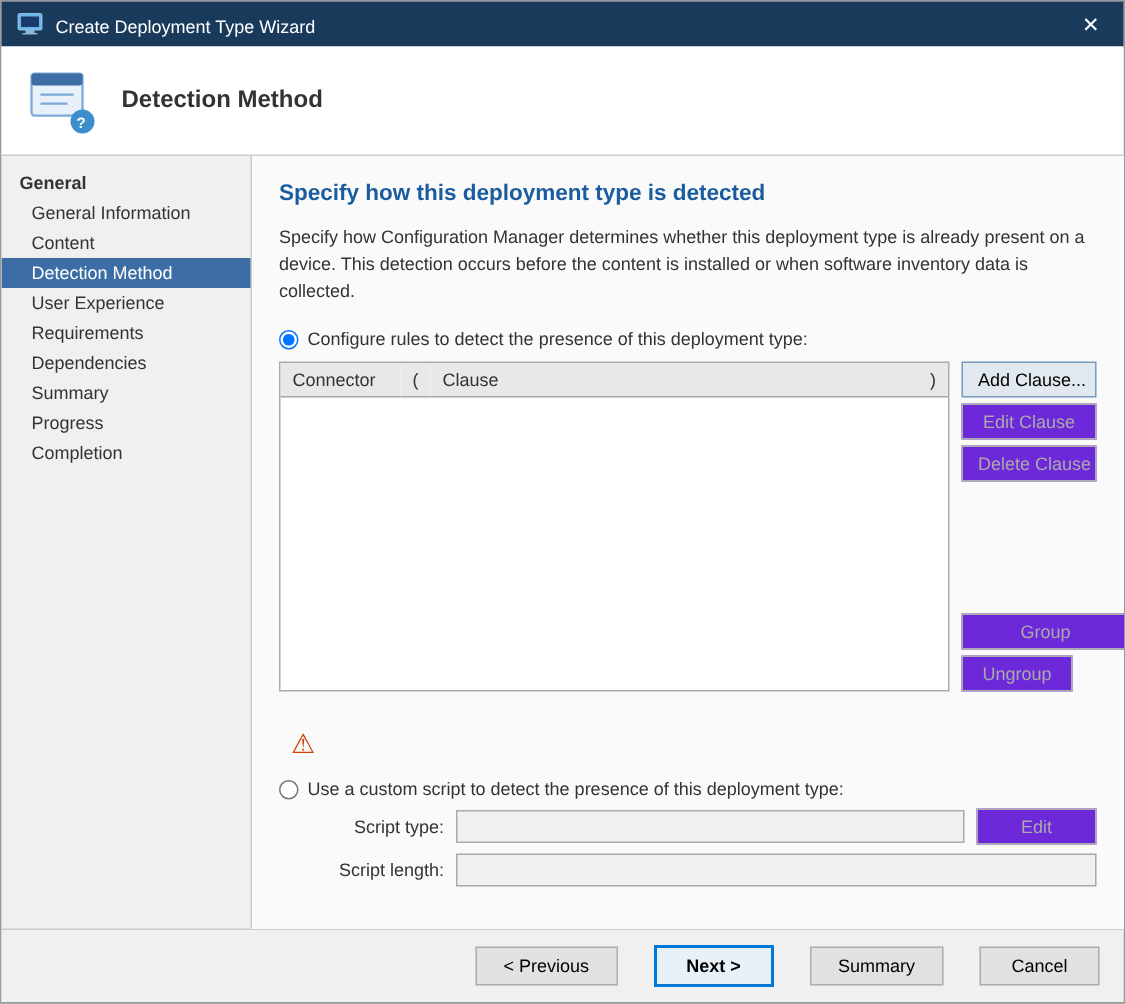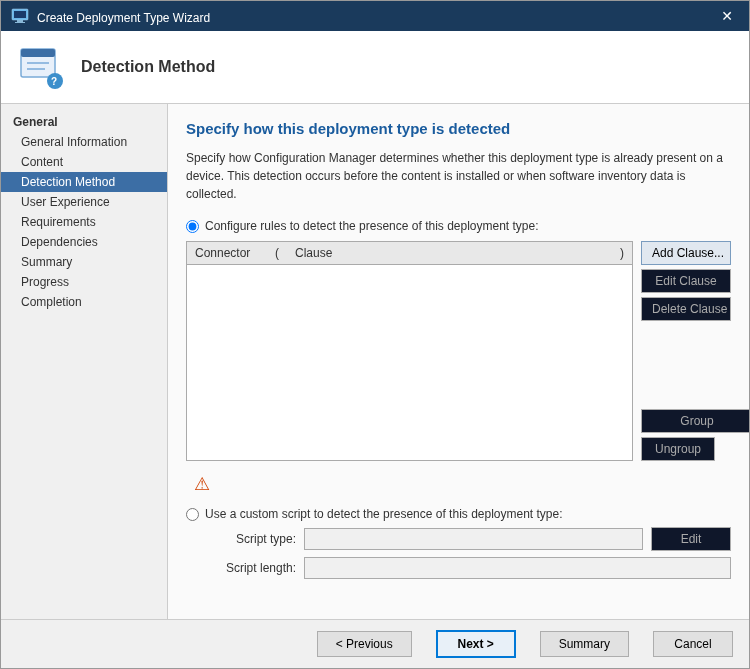--- a/index.html
+++ b/index.html
@@ -126,21 +126,21 @@
     }
     .radio-option input[type="radio"] { cursor: pointer; }
     .radio-option label {
       font-size: 12px;
       color: #333;
       cursor: pointer;
     }
     .rules-section {
       display: flex;
       gap: 8px;
-      margin-bottom: 8px;
+      margin-bottom: 20px;
     }
     .rules-table-container {
       flex: 1;
       border: 1px solid #aaa;
       background: white;
       height: 220px;
       overflow: auto;
     }
     .rules-table {
       width: 100%;
@@ -161,21 +161,21 @@
     .rules-table .col-paren2 { width: 20px; }
     .side-buttons {
       display: flex;
       flex-direction: column;
       gap: 4px;
       width: 90px;
     }
     .btn {
       padding: 4px 10px;
       font-size: 12px;
-      background: #0f172a;
+      background: #6d28d9;
       border: 1px solid #adadad;
       cursor: pointer;
       text-align: center;
       white-space: nowrap;
     }
     .btn:disabled {
       color: #aaa;
       cursor: default;
     }
     .btn.primary {

